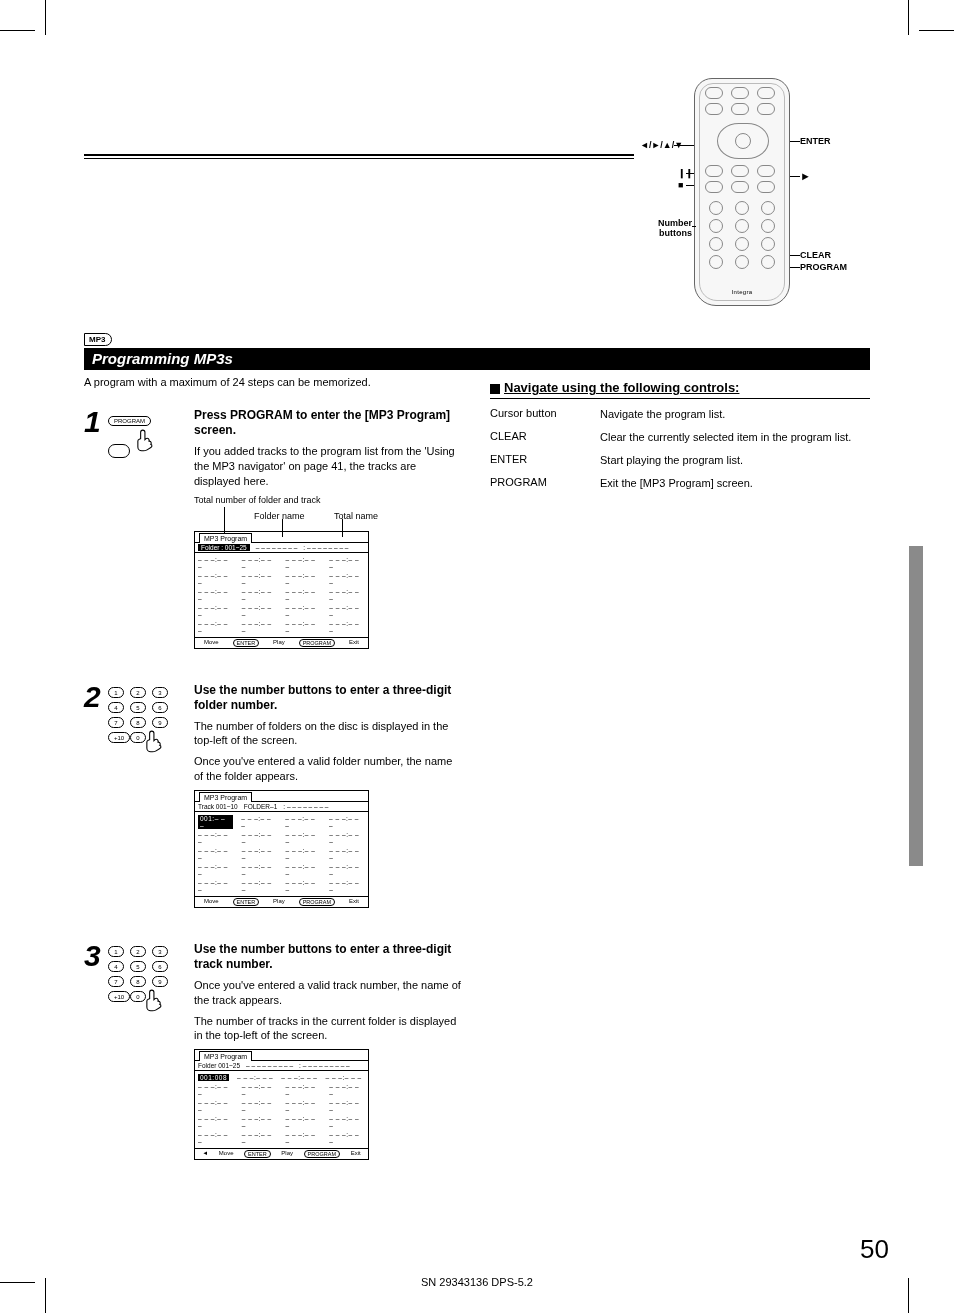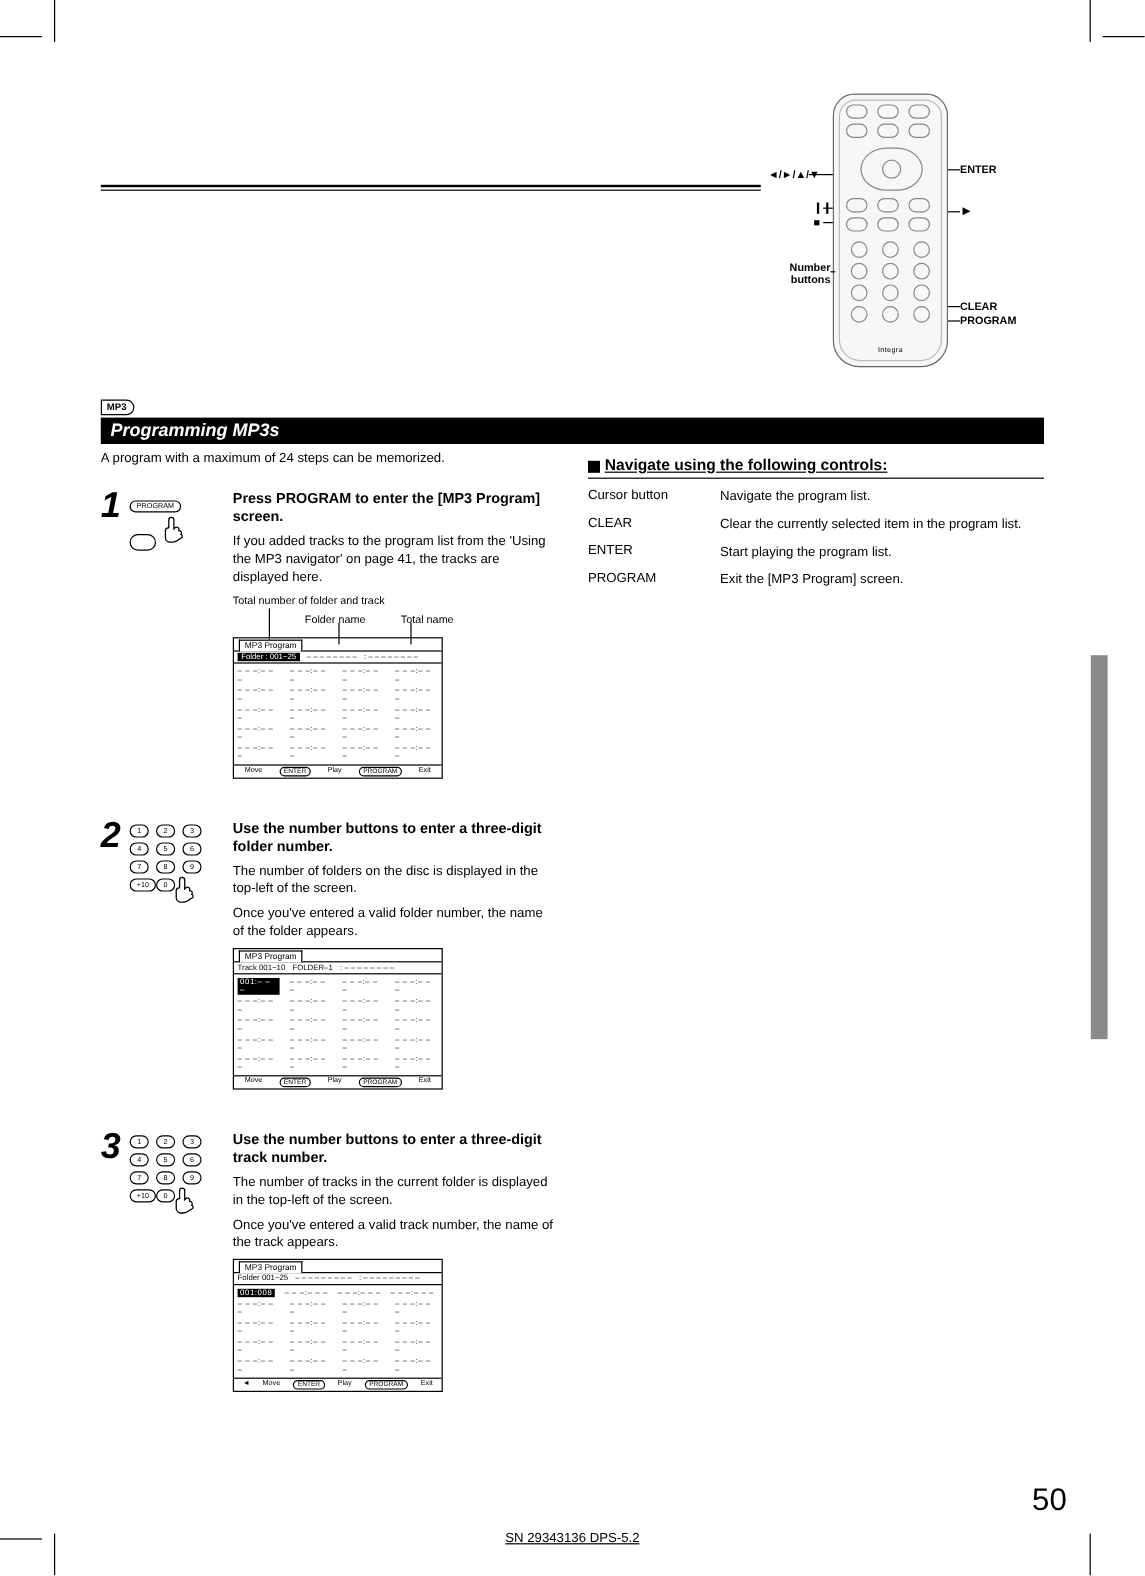--- a/index.html
+++ b/index.html
@@ -94,21 +94,21 @@
   .osd .hdr .boxed { background:#000; color:#fff; padding:0 3px; }
   .osd .grid { padding:2px 3px; }
   .osd .grid .r { display:flex; gap:8px; padding:1px 0; }
   .osd .grid .c { letter-spacing: 0.5px; }
   .osd .grid .sel { background:#000; color:#fff; padding:0 2px; }
   .osd .ftr { border-top:1px solid #000; display:flex; justify-content:space-around; padding:1px 2px; font-size:6px; }
   .osd .ftr .pill { border:1px solid #000; border-radius:6px; padding:0 3px; font-size:5.5px; }
   .osd-wrap { margin: 6px 0 8px 0; }
 
   .page-num { position: absolute; right: 65px; bottom: 48px; font-size: 26px; }
-  .footer { position: absolute; left: 0; right: 0; bottom: 25px; text-align: center; font-size: 11px; text-decoration: underline; }
+  .footer { position: absolute; left: 0; right: 0; bottom: 25px; text-align: center; font-size: 11px; }
 </style>
 </head>
 <body>
 
 <div class="crop-mark cm-tl-v"></div>
 <div class="crop-mark cm-tl-h"></div>
 <div class="crop-mark cm-tr-v"></div>
 <div class="crop-mark cm-tr-h"></div>
 <div class="crop-mark cm-bl-v"></div>
 <div class="crop-mark cm-bl-h"></div>
@@ -400,22 +400,22 @@
             <div></div>
         </div>
         <span class="hand" style="margin-left:34px; margin-top:-14px;">
           <svg viewBox="0 0 24 28">
               <path d="M9 2c1 0 2 .8 2 2v7l1-1c.6-.6 1.6-.6 2.2 0l.3.3c.6.6.6 1.6 0 2.2 .8-.3 1.8 0 2.2.8.3.6.2 1.4-.3 1.9.7.2 1.2.9 1.1 1.7-.1.6-.5 1.1-1 1.3l-3.5 2.2c-1 .6-2.2.9-3.4.9H8c-2 0-3.6-1.6-3.6-3.6v-5.5c0-.8.5-1.5 1.3-1.8L7 10V4c0-1.2.9-2 2-2z" fill="#fff" stroke="#000" stroke-width="1"></path>
             </svg>
         </span>
       </div>
       <div class="step-body">
         <div class="step-title">Use the number buttons to enter a three-digit track number.</div>
+        <p>Once you've entered a valid track number, the name of the track appears.</p>
         <p>The number of tracks in the current folder is displayed in the top-left of the screen.</p>
-        <p>Once you've entered a valid track number, the name of the track appears.</p>
 
         <div class="osd-wrap">
           <div class="osd">
             <span class="tab">MP3 Program</span>
             <div class="hdr">
               <span>Folder   001~25</span>
               <span>– – – – – – – – –</span>
               <span>: – – – – – – – – –</span>
             </div>
             <div class="grid">

